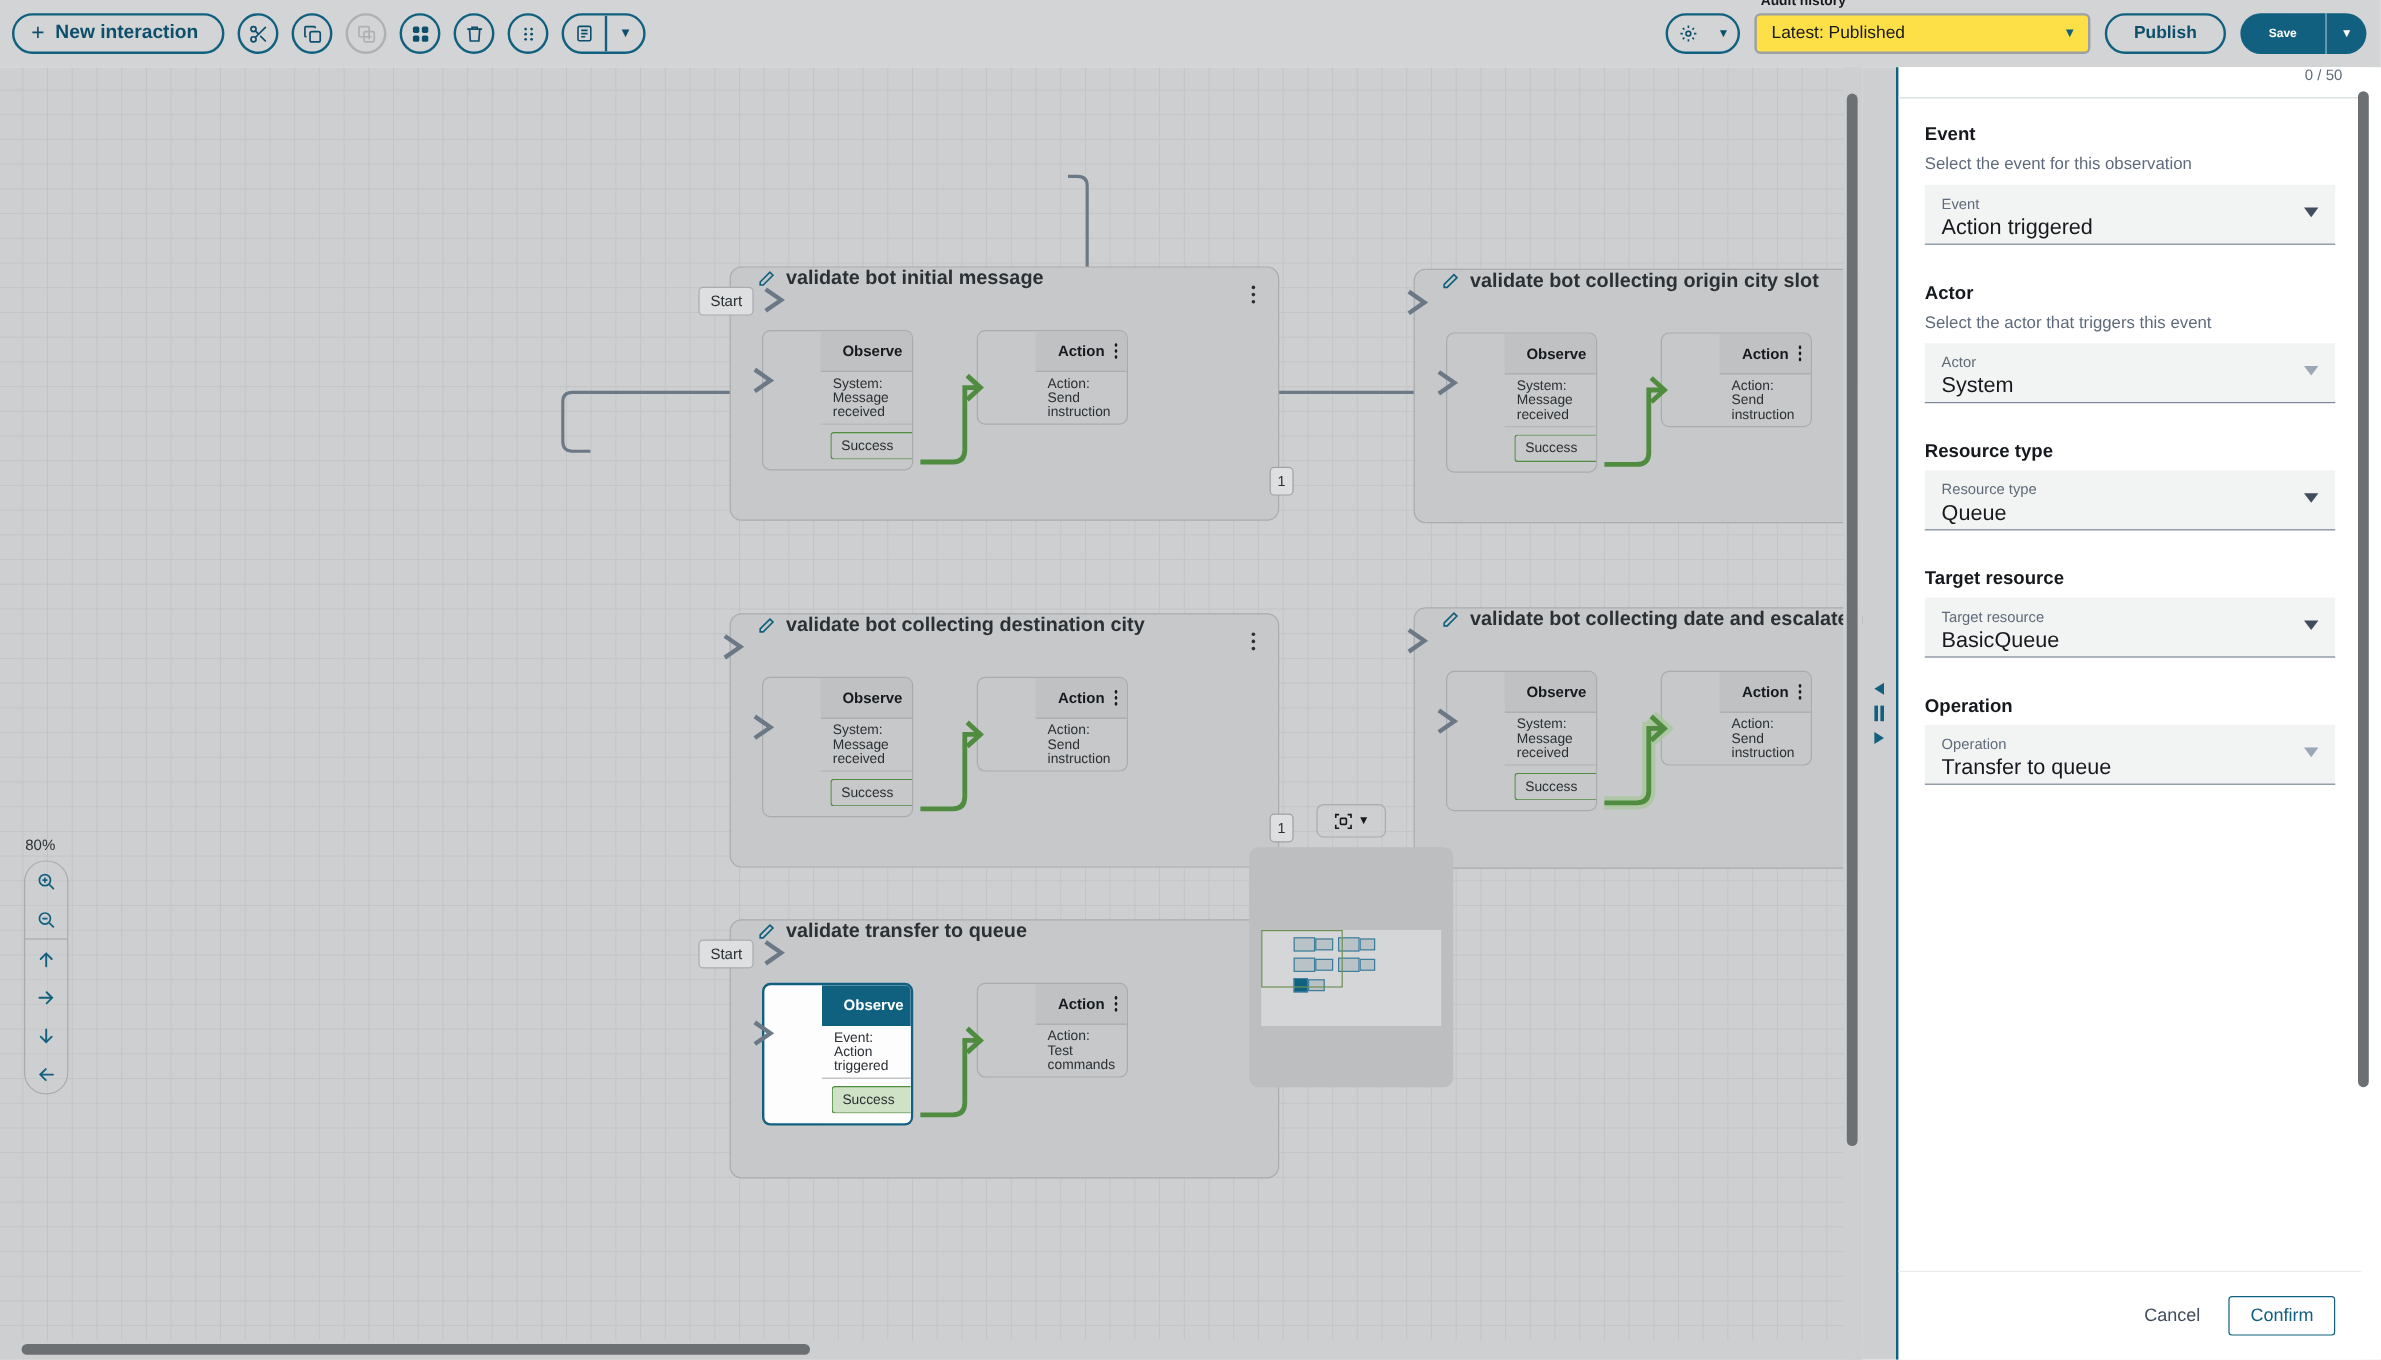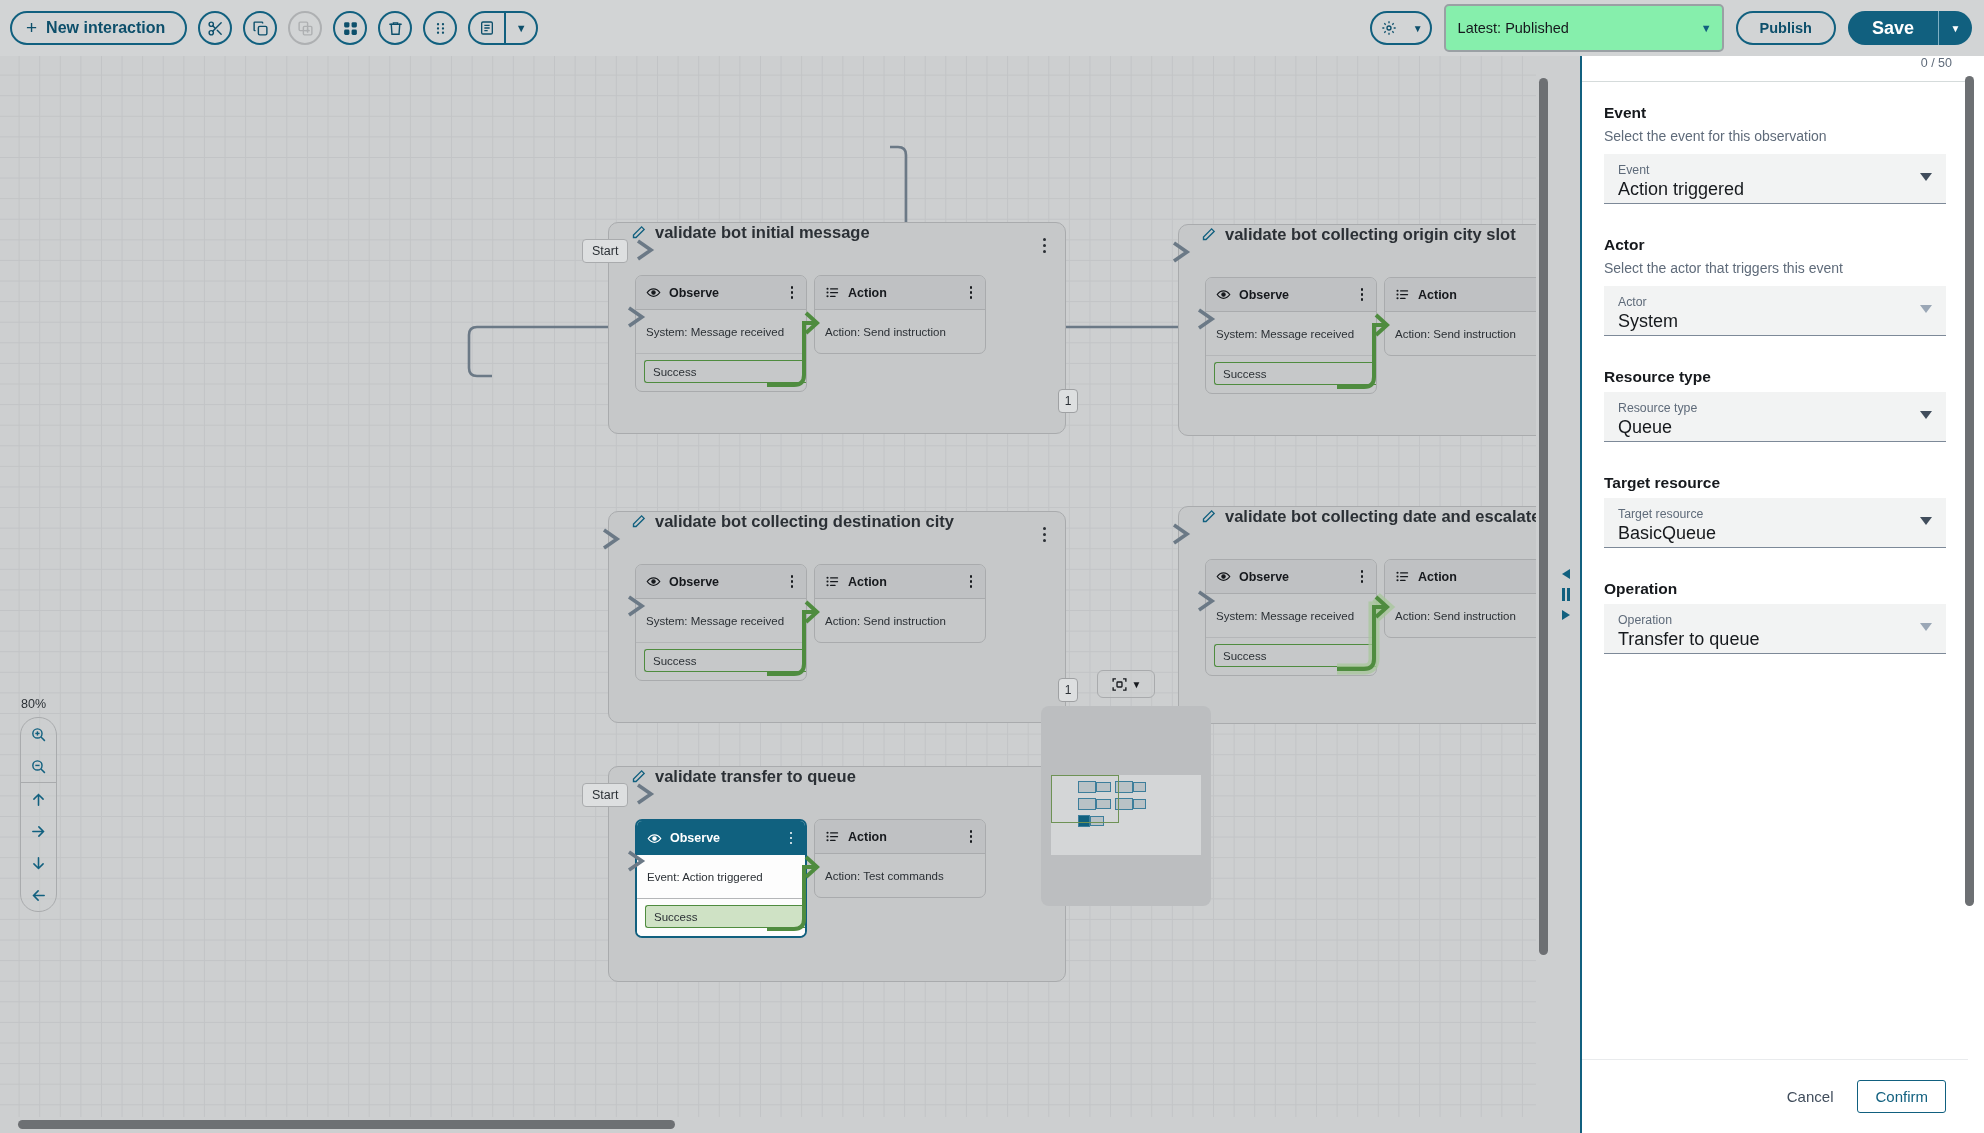--- a/index.html
+++ b/index.html
@@ -66,36 +66,36 @@
     font-size: 14.5px; font-style: italic; color: #4a5157;
   }
   .search-box input::placeholder { color: #52585e; font-style: italic; opacity: 1; }
   .audit-wrap { position: relative; }
   .audit-legend {
     position: absolute; left: 2px; top: -16px;
     font-size: 11.5px; font-weight: bold; color: #16191d;
     background: #d2d4d5; padding: 0 3px; white-space: nowrap;
   }
   .audit-field {
-    width: 280px; height: 48px; border: 2px solid #9aa0a4; border-radius: 5px;
-    background: #86efac; display: flex; align-items: center;
+    width: 280px; height: 34px; border: 2px solid #9aa0a4; border-radius: 5px;
+    background: #fde047; display: flex; align-items: center;
     padding: 0 10px 0 12px; cursor: pointer; position: relative;
   }
   .audit-field span.val { font-size: 14.5px; color: #16191d; }
   .audit-field .caret { margin-left: auto; color: #11607f; font-size: 11px; }
   .btn-publish {
     height: 34px; padding: 0 22px; border-radius: 17px;
     border: 2px solid #11607f; background: transparent;
     color: #0d4f6b; font-size: 14.5px; font-weight: bold; cursor: pointer;
   }
   .save-split { height: 34px; display: flex; align-items: stretch; }
   .save-split .s1 {
     padding: 0 24px; background: #11607f; color: #fff;
     border-radius: 17px 0 0 17px;
-    display: flex; align-items: center; font-size: 18px; font-weight: bold;
+    display: flex; align-items: center; font-size: 10px; font-weight: bold;
     cursor: pointer;
   }
   .save-split .s2 {
     width: 34px; background: #11607f; color: #fff;
     border-radius: 0 17px 17px 0; border-left: 1.5px solid #7fb0c4;
     display: flex; align-items: center; justify-content: center;
     font-size: 10px; cursor: pointer;
   }
 
   
@@ -143,25 +143,26 @@
     display: flex; align-items: center;
     z-index: 3;
   }
   .start-arrow {
     position: absolute; z-index: 3; color: #6b7986;
   }
 
   
   .node {
     position: absolute;
-    width: 172px;
+    width: 126px;
     border: 1px solid #a9abad;
     border-radius: 7px;
     background: #c6c8c9;
     overflow: hidden;
+    padding-left: 48px;
   }
   .node.selected {
     border: 2px solid #11607f;
     background: #fdfdfd;
   }
   .node-head {
     height: 34px; background: #bfc1c3;
     display: flex; align-items: center; gap: 8px;
     padding: 0 8px 0 10px;
     font-size: 12.5px; font-weight: bold; color: #16191d;

